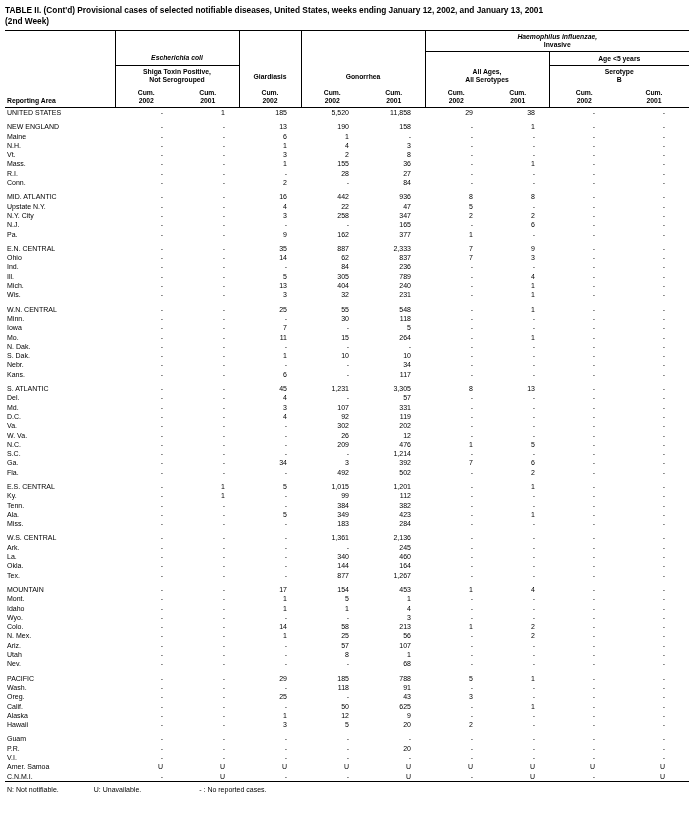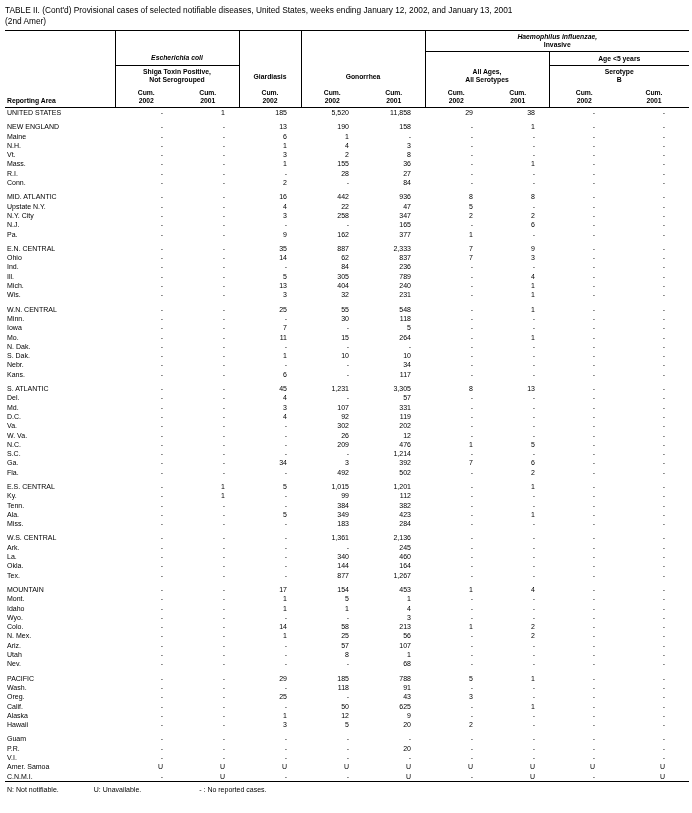--- a/index.html
+++ b/index.html
@@ -1,18 +1,18 @@
 <!DOCTYPE html>
 <html><head>
 <meta charset="utf-8">
 <style>
   html,body{margin:0;padding:0;}
   body{width:692px;height:813px;background:#ffffff;color:#000;font-family:"Liberation Sans",sans-serif;}
   .page{padding:5px 4px 0 5px;}
-  .title{font-size:8.3px;font-weight:normal;line-height:10.5px;}
+  .title{font-size:8.3px;font-weight:bold;line-height:10.5px;}
   table{border-collapse:collapse;table-layout:fixed;width:684px;margin-top:4px;border-bottom:1px solid #000;}
   th,td{padding:0;}
   thead th{font-size:6.8px;font-weight:bold;line-height:8px;text-align:center;vertical-align:middle;white-space:pre-line;}
   .hrA{height:21px;}
   .hrB{height:14px;}
   .hrC{height:21px;}
   .hrD{height:21px;}
   thead tr.hrA th{border-top:1px solid #000;}
   thead tr.hrD th{border-bottom:1px solid #000;}
   .vr{border-right:1px solid #000;}
@@ -30,21 +30,21 @@
   .fn .s1{margin-right:35px;}
   .fn .s2{margin-right:58px;}
 </style>
 </head>
 <body>
 
 <div class="page">
 
   <div class="title">
     <div>TABLE II. (Cont'd) Provisional cases of selected notifiable diseases, United States, weeks ending January 12, 2002, and January 13, 2001</div>
-    <div>(2nd Amer)</div>
+    <div>(2nd Week)</div>
   </div>
 
   <table>
     <colgroup>
       <col style="width:110px">
       <col style="width:62px">
         <col style="width:62px">
       <col style="width:62px">
       <col style="width:62px">
         <col style="width:62px">

